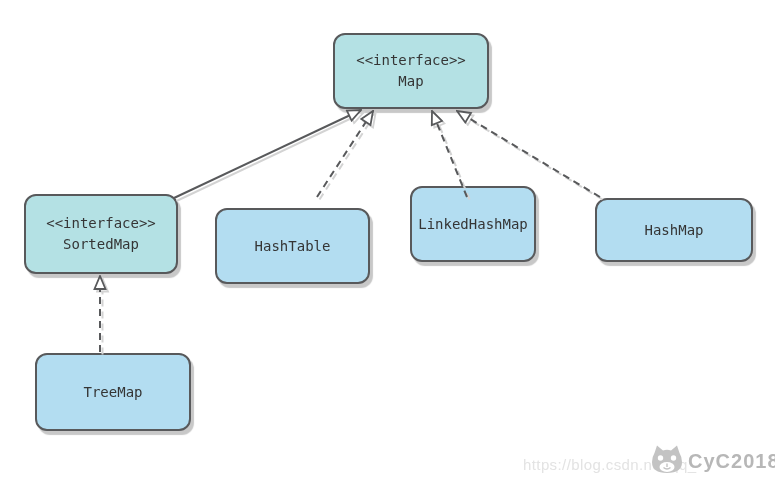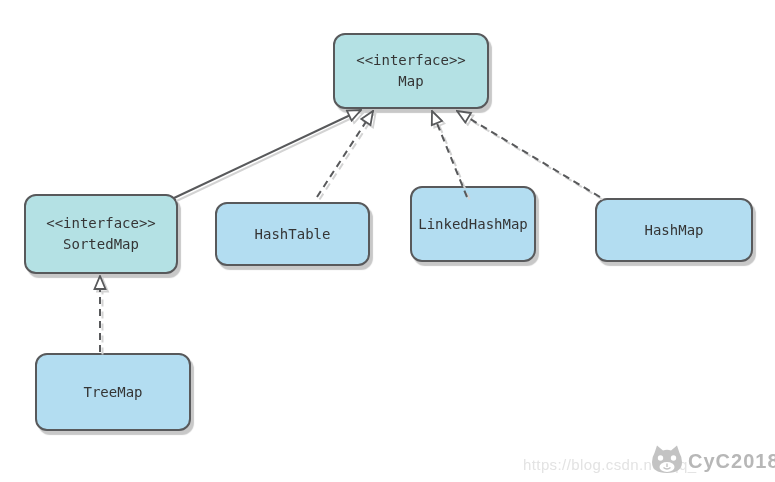--- a/index.html
+++ b/index.html
@@ -79,21 +79,21 @@
   <div class="node interface" style="left:333px;top:33px;width:156px;height:76px">
     <div class="stereotype">&lt;&lt;interface&gt;&gt;</div>
     <div class="label">Map</div>
   </div>
 
   <div class="node interface" style="left:24px;top:194px;width:154px;height:80px">
     <div class="stereotype">&lt;&lt;interface&gt;&gt;</div>
     <div class="label">SortedMap</div>
   </div>
 
-  <div class="node class" style="left:215px;top:202px;width:155px;height:64px">
+  <div class="node class" style="left:215px;top:208px;width:155px;height:76px">
     <div class="label">HashTable</div>
   </div>
 
   <div class="node class" style="left:410px;top:186px;width:126px;height:76px">
     <div class="label">LinkedHashMap</div>
   </div>
 
   <div class="node class" style="left:595px;top:198px;width:158px;height:64px">
     <div class="label">HashMap</div>
   </div>

